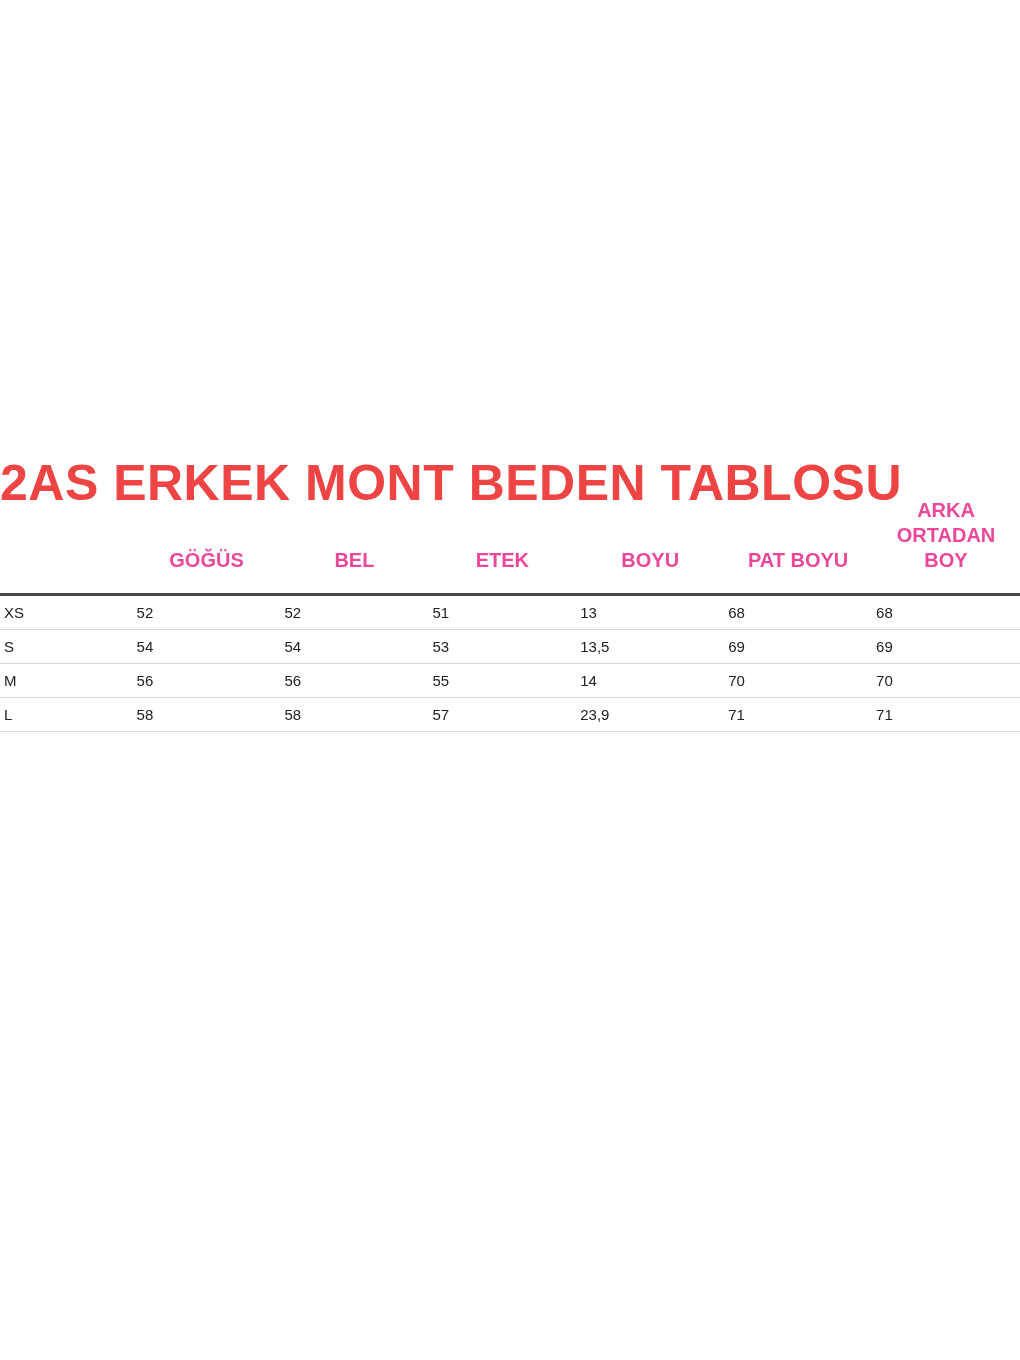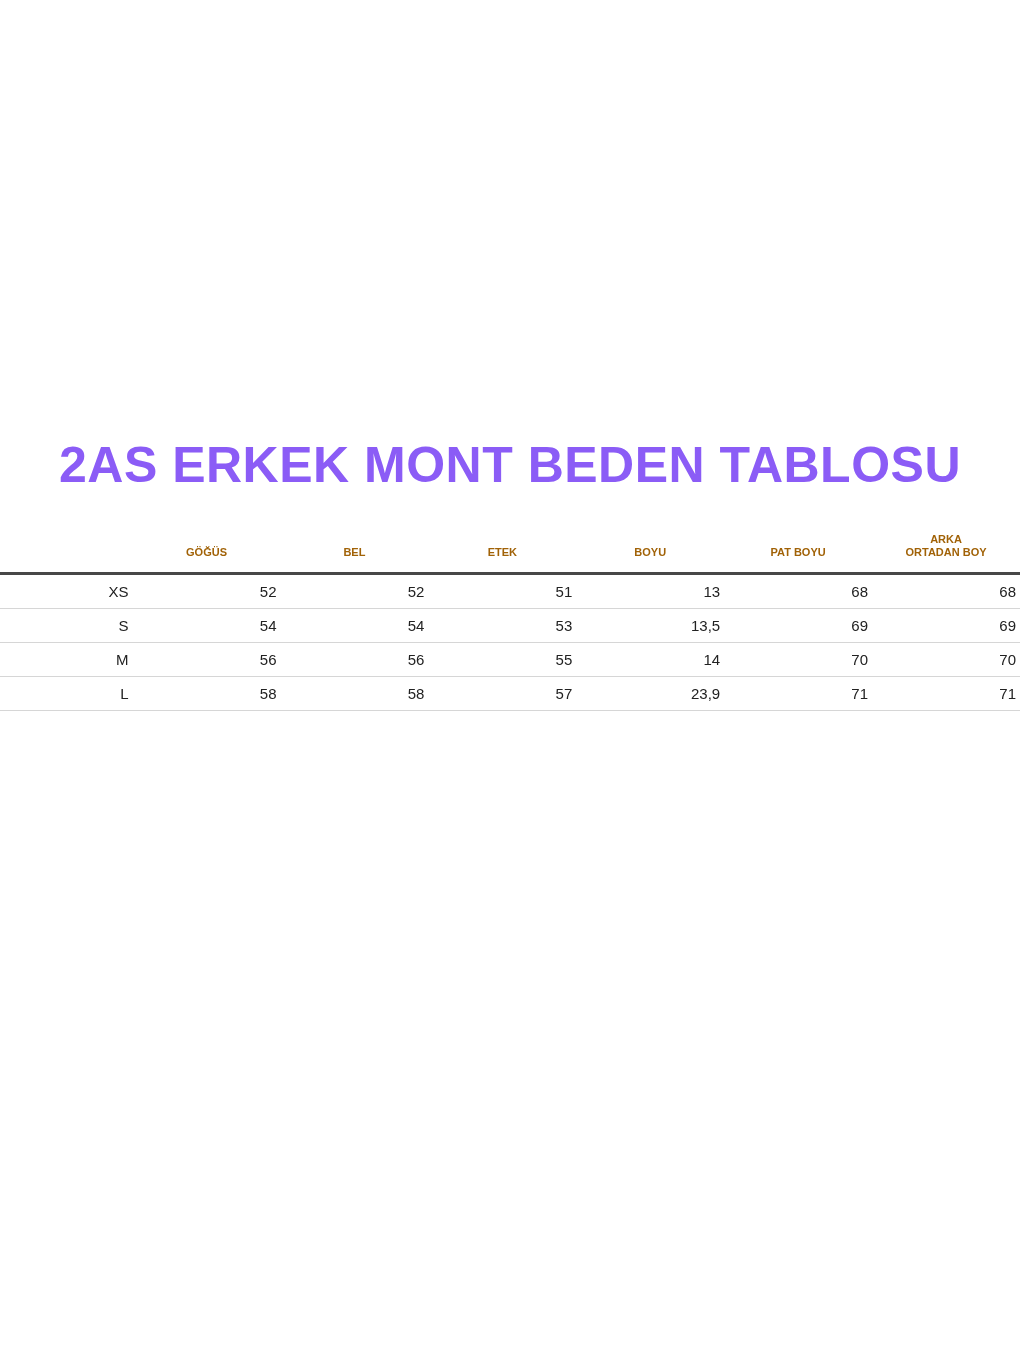--- a/index.html
+++ b/index.html
@@ -9,58 +9,58 @@
   }
   body {
     width: 1020px;
     height: 1360px;
     position: relative;
     font-family: "Liberation Sans", sans-serif;
     color: #1e1e1e;
   }
   .page-title {
     position: absolute;
-    top: 402px;
+    top: 420px;
     left: 0;
     width: 100%;
-    text-align: center;
+    text-align: left;
     font-size: 50px;
     font-weight: bold;
     letter-spacing: 0.5px;
-    color: #8b5cf6;
+    color: #ef4444;
     white-space: nowrap;
   }
   .size-table-wrap {
     position: absolute;
     top: 498px;
     left: 0;
     width: 1020px;
   }
   table.size-table {
     width: 100%;
     border-collapse: collapse;
     table-layout: fixed;
   }
   table.size-table col.size-col { width: 13%; }
   table.size-table th {
-    font-size: 11px;
+    font-size: 20px;
     font-weight: bold;
     text-align: center;
     vertical-align: bottom;
-    padding: 0 4px 12px 4px;
+    padding: 0 4px 20px 4px;
     height: 62px;
-    color: #a16207;
+    color: #ec4899;
     white-space: pre-line;
     line-height: 1.25;
     border-bottom: 3px solid #474747;
   }
   table.size-table td {
     font-size: 15px;
     font-weight: normal;
-    text-align: right;
+    text-align: left;
     vertical-align: middle;
     height: 33px;
     padding: 0 4px;
     color: #222222;
     border-bottom: 1px solid #d6d6d6;
   }
 </style>
 </head>
 <body>
 

